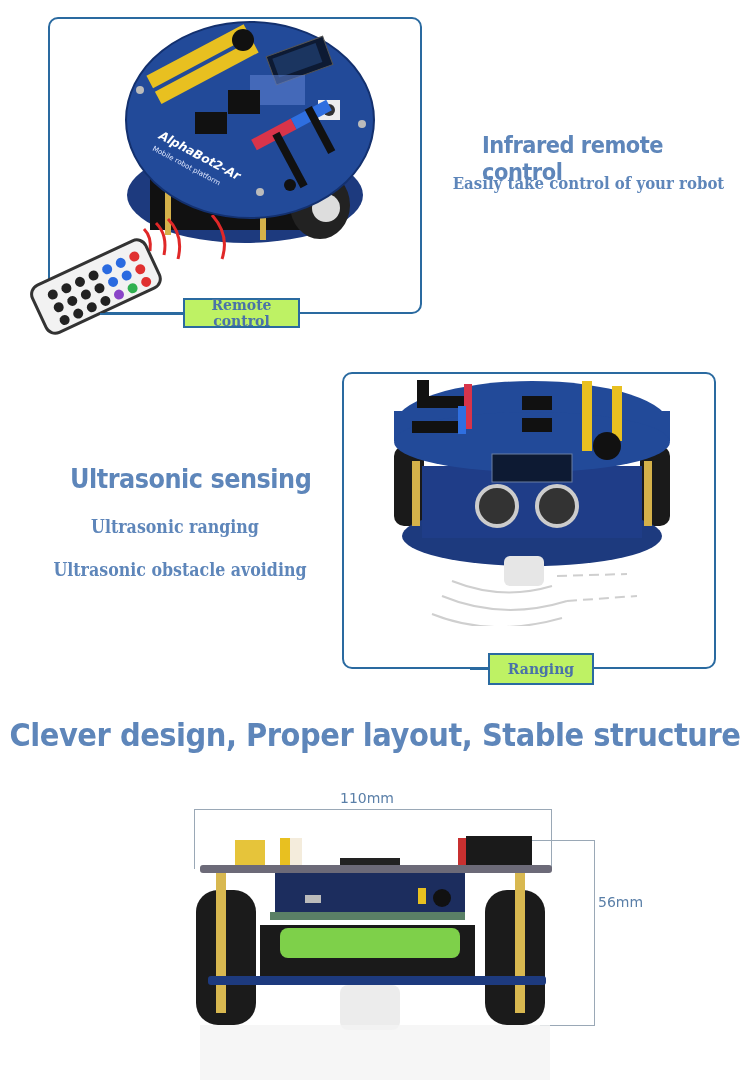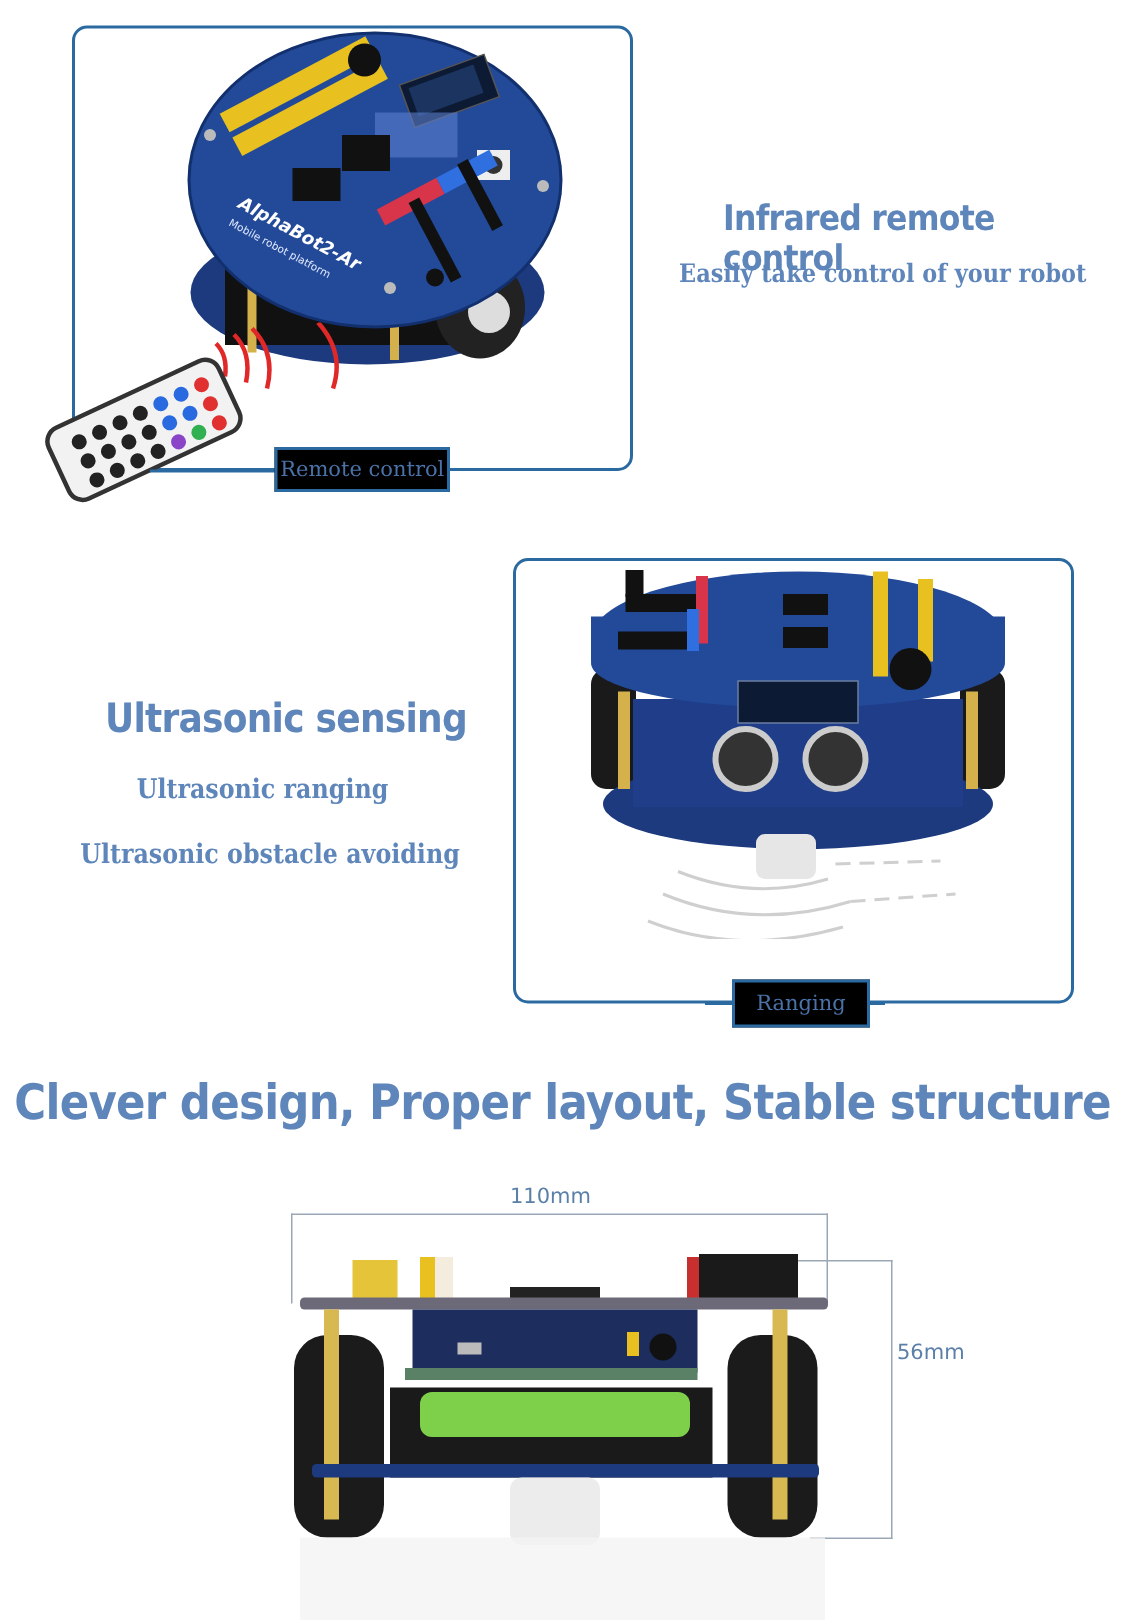--- a/index.html
+++ b/index.html
@@ -1,20 +1,20 @@
 <!DOCTYPE html>
 <html><head>
 <meta charset="utf-8">
 <style>
   html,body{margin:0;padding:0;background:#ffffff;}
   body{width:750px;height:1080px;position:relative;overflow:hidden;font-family:"DejaVu Sans",sans-serif;}
   .abs{position:absolute;}
   .frame{position:absolute;border:2px solid #2a6aa0;border-radius:10px;background:#fff;box-sizing:border-box;}
-  .caption-box{position:absolute;border:2px solid #2a6aa0;background:#000000;box-sizing:border-box;
-    font-family:"DejaVu Serif",serif;font-weight:normal;color:#4a72a8;font-size:14px;text-align:center;display:flex;align-items:center;justify-content:center;}
+  .caption-box{position:absolute;border:2px solid #2a6aa0;background:#bef264;box-sizing:border-box;
+    font-family:"DejaVu Serif",serif;font-weight:bold;color:#4a72a8;font-size:14px;text-align:center;display:flex;align-items:center;justify-content:center;}
   .heading{position:absolute;font-family:"DejaVu Sans",sans-serif;font-weight:bold;color:#5e86ba;letter-spacing:-0.5px;transform:scaleY(1.12);}
   .sub{position:absolute;font-family:"DejaVu Serif",serif;font-weight:bold;color:#5e86ba;transform:scaleX(0.88);transform-origin:center;}
   .dim{position:absolute;font-family:"DejaVu Sans",sans-serif;color:#5a7fa8;font-size:14px;text-align:right;}
   .line{position:absolute;background:#9aa8b6;}
 </style>
 </head>
 <body>
 
 <div class="frame" style="left:48px;top:17px;width:374px;height:297px;"></div>
 
@@ -149,21 +149,21 @@
   <rect x="112" y="180" width="40" height="30" rx="6" fill="#e6e6e6"></rect>
 
   <path d="M60 205 Q110 225 160 210" stroke="#cfcfcf" stroke-width="2" fill="none"></path>
   <path d="M50 220 Q110 245 175 225" stroke="#cfcfcf" stroke-width="2" fill="none" stroke-dasharray="0"></path>
   <path d="M175 225 L245 220" stroke="#cfcfcf" stroke-width="2" fill="none" stroke-dasharray="10 6"></path>
   <path d="M165 200 L235 198" stroke="#cfcfcf" stroke-width="2" fill="none" stroke-dasharray="10 6"></path>
   <path d="M40 238 Q100 262 170 242" stroke="#cfcfcf" stroke-width="2" fill="none"></path>
 </svg>
 
 <div class="line" style="left:470px;top:668px;width:120px;height:2px;background:#2a6aa0;"></div>
-<div class="caption-box" style="left:488px;top:653px;width:92px;height:32px;">Ranging</div>
+<div class="caption-box" style="left:488px;top:653px;width:106px;height:32px;">Ranging</div>
 
 <div class="heading" style="left:70px;top:465px;font-size:24px;">Ultrasonic sensing</div>
 <div class="sub" style="left:40px;top:516px;width:270px;text-align:center;font-size:18px;">Ultrasonic ranging</div>
 <div class="sub" style="left:30px;top:559px;width:300px;text-align:center;font-size:18px;">Ultrasonic obstacle avoiding</div>
 
 <div class="heading" style="left:0;top:718px;width:750px;text-align:center;font-size:29px;">Clever design, Proper layout, Stable structure</div>
 
 <div class="dim" style="left:340px;top:790px;">110mm</div>
 
 <div class="line" style="left:194px;top:809px;width:358px;height:1px;"></div>

